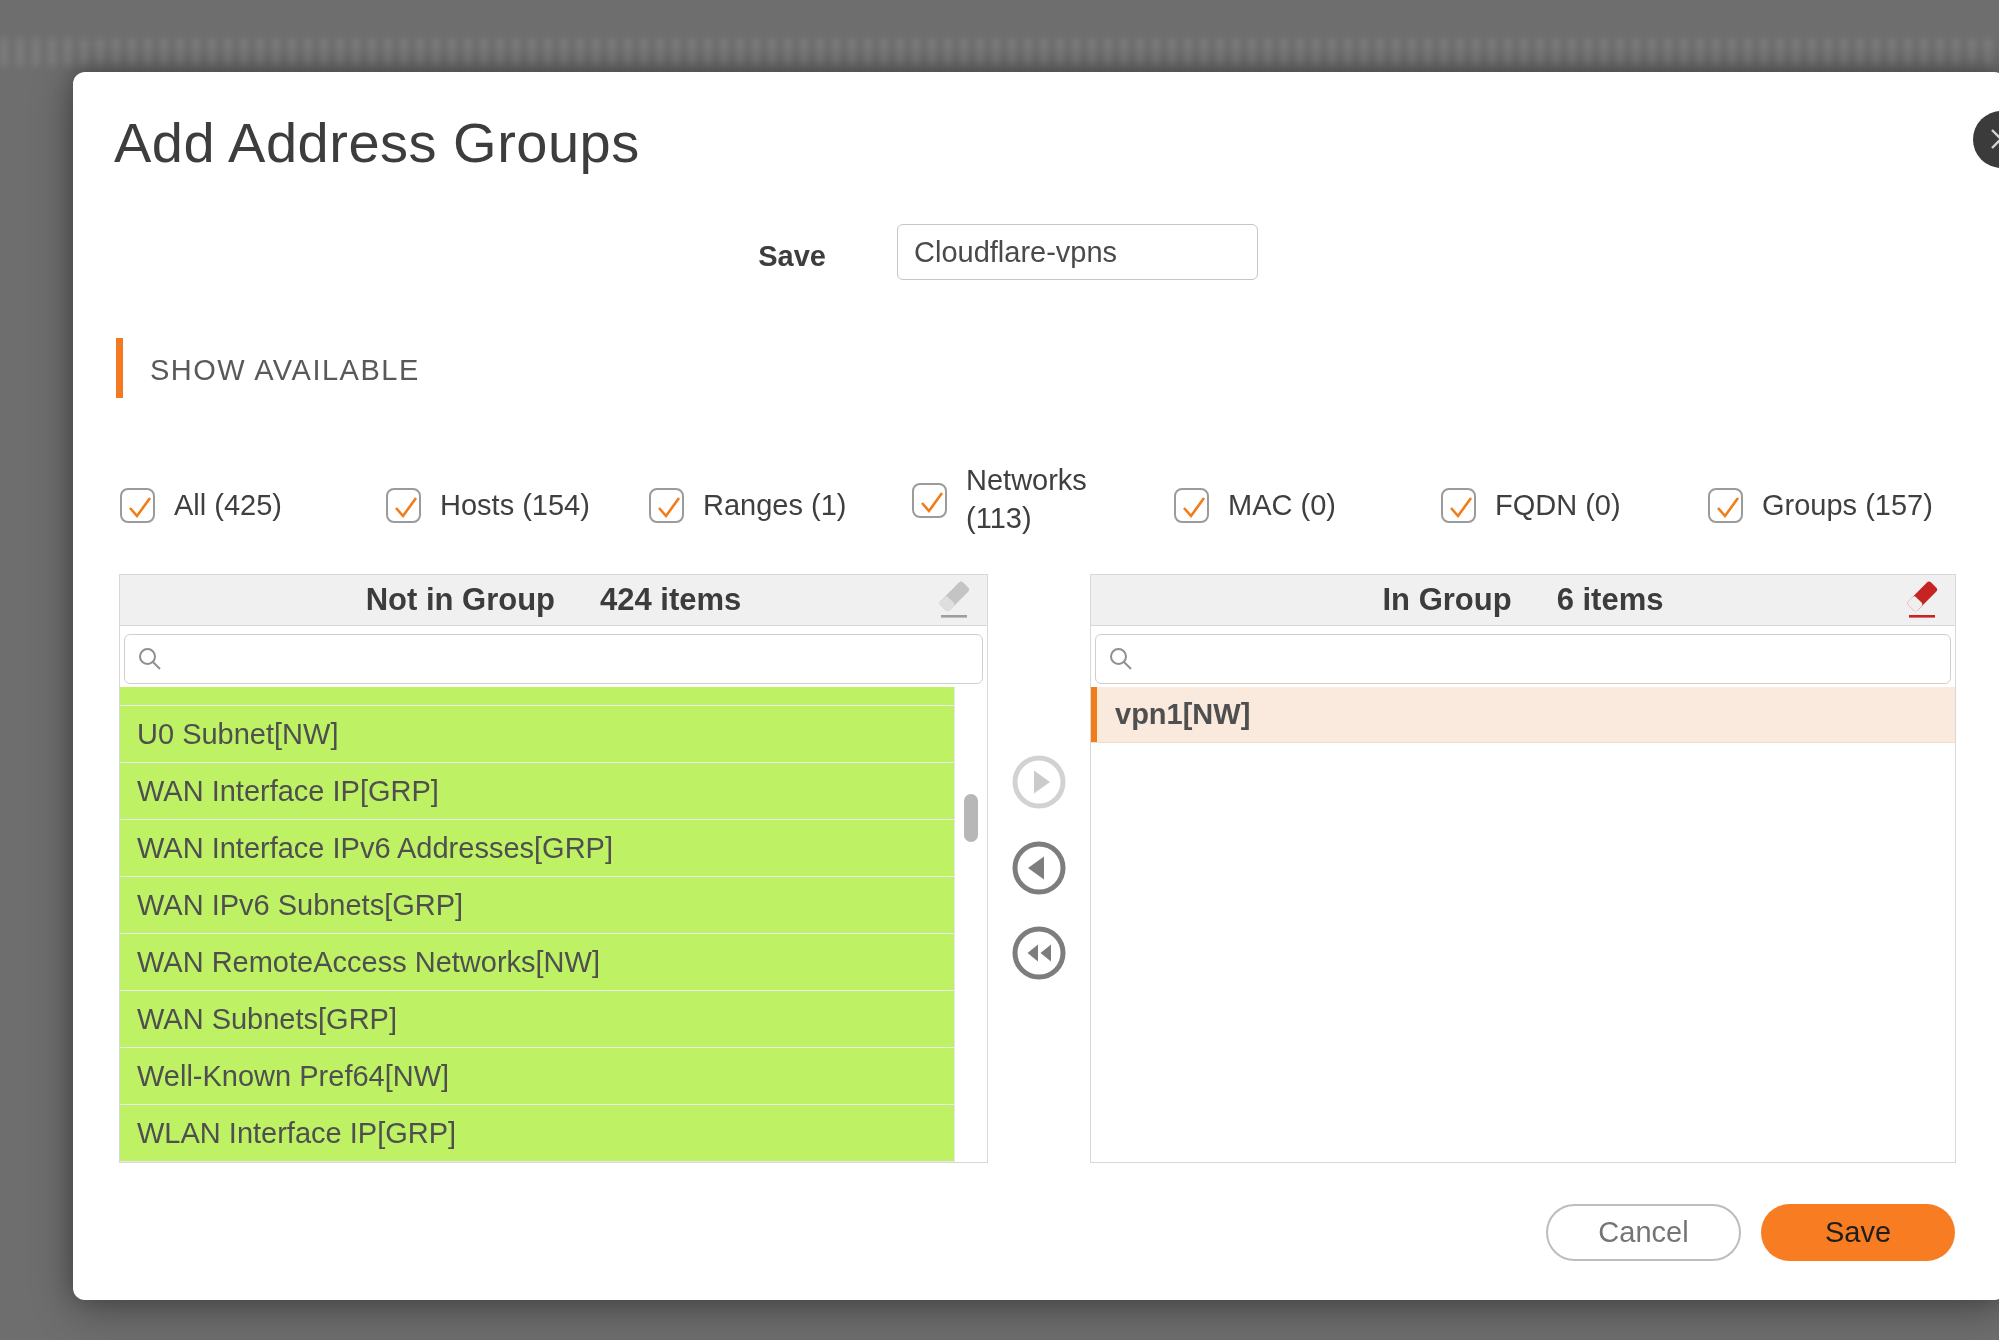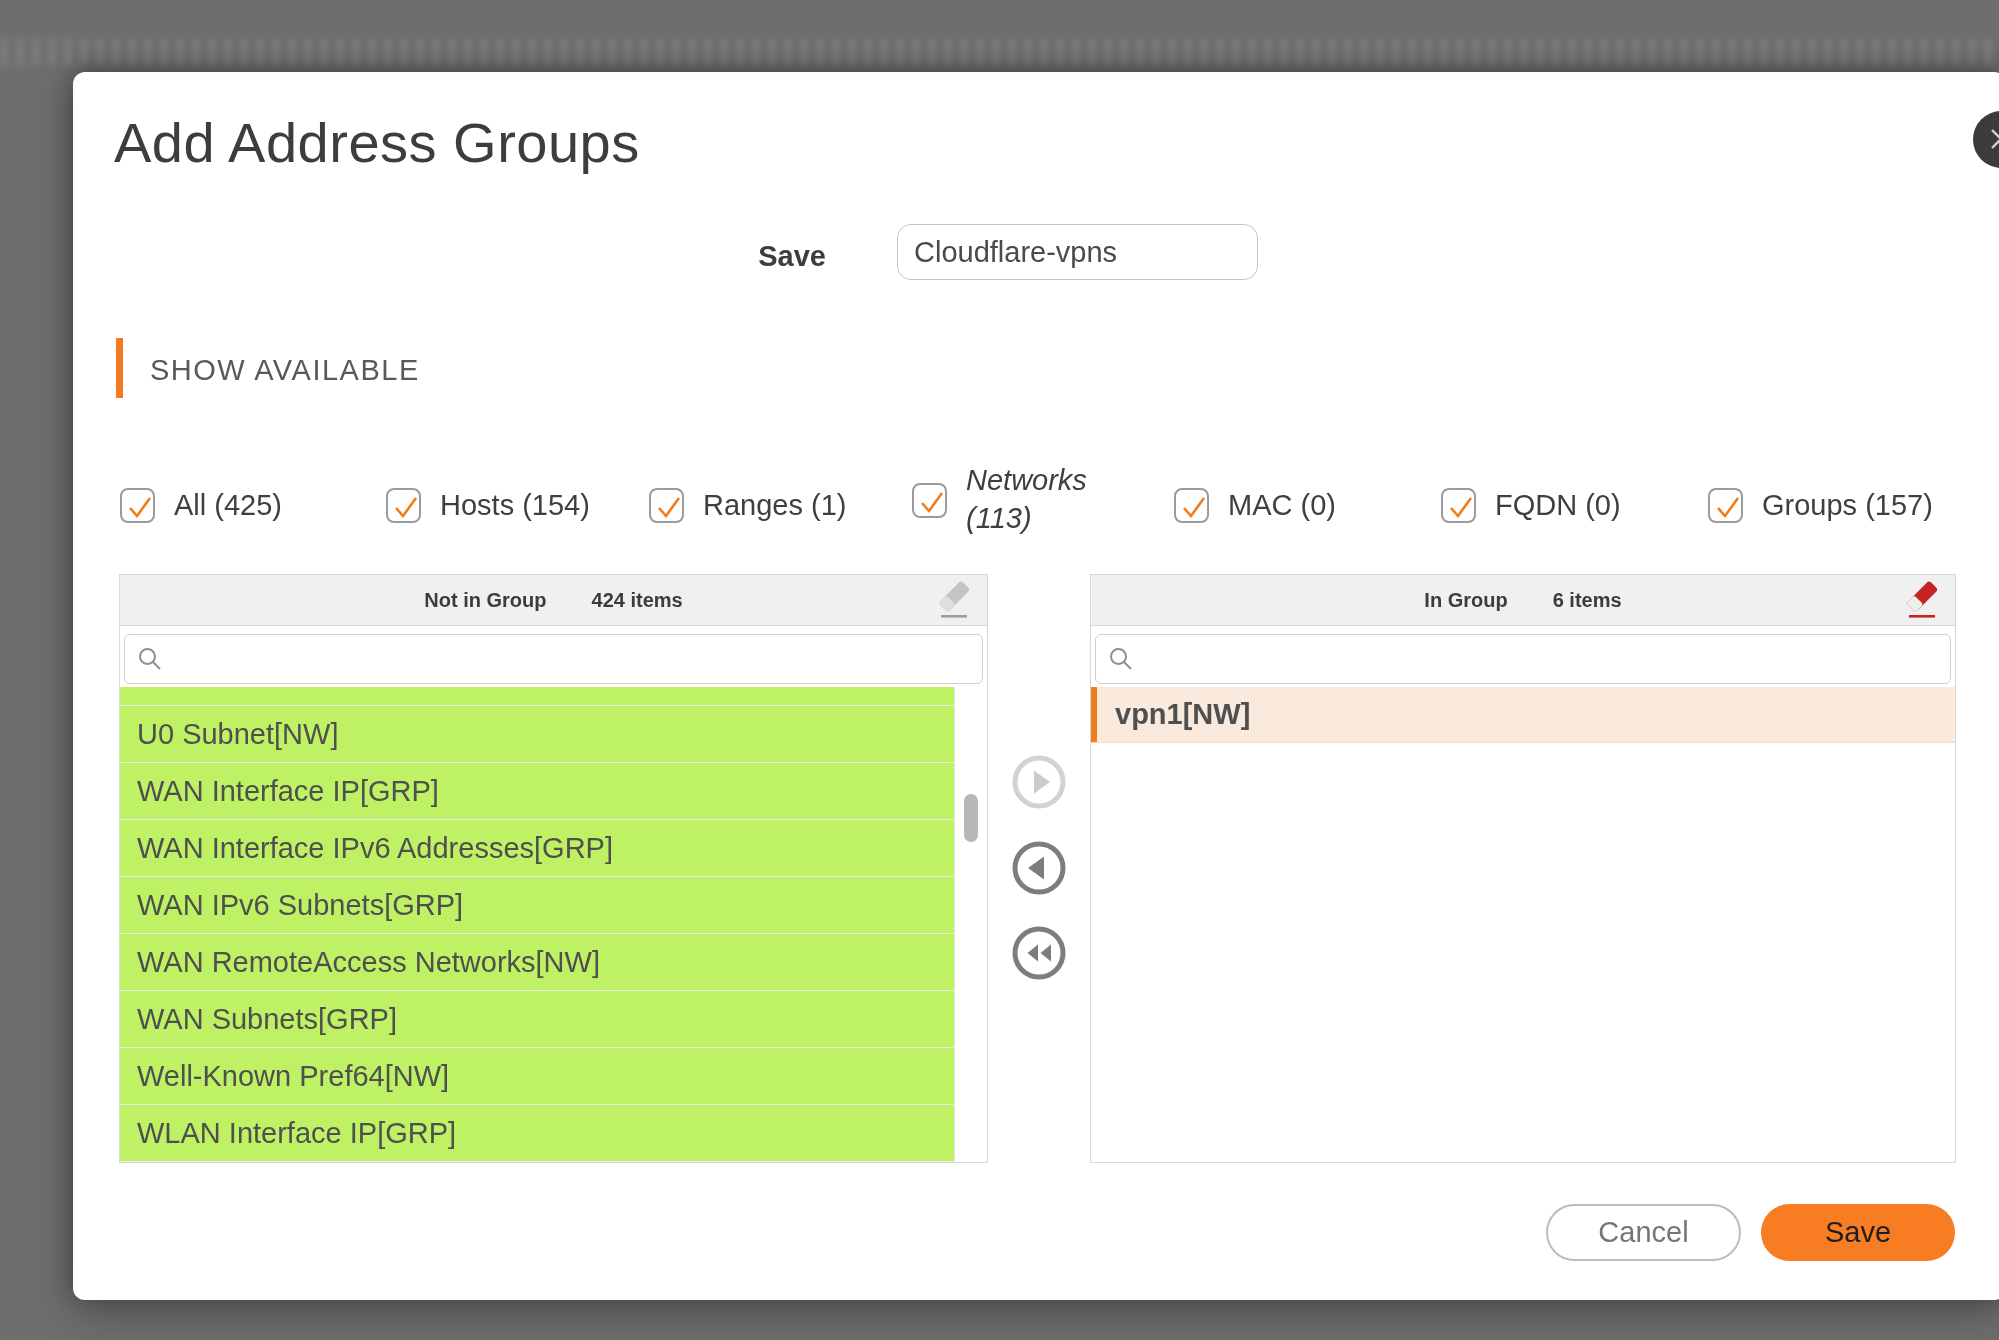--- a/index.html
+++ b/index.html
@@ -34,21 +34,21 @@
     width:57px; height:57px; border-radius:50%; background:#3b3b3b;
     display:flex; align-items:center; justify-content:center;
   }
   
   .name-label{
     position:absolute; left:500px; top:168px; width:253px; text-align:right;
     font-size:29px; font-weight:bold; color:#3d3d3d;
   }
   .name-input{
     position:absolute; left:824px; top:152px; width:361px; height:56px;
-    border:1px solid #c6c6c6; border-radius:14px; padding:0 16px;
+    border:1px solid #c6c6c6; border-radius:6px; padding:0 16px;
     font-size:29px; color:#4a4a4a; font-family:"Liberation Sans","DejaVu Sans",sans-serif;
     outline:none; background:#fff;
   }
   
   .section-bar{
     position:absolute; left:43px; top:266px; width:7px; height:60px; background:#f47920;
   }
   .section-label{
     position:absolute; left:77px; top:282px;
     font-size:29px; color:#595959; letter-spacing:1.5px;
@@ -62,33 +62,33 @@
   .filter:nth-child(4){left:839px; top:-6px; height:80px;}
   .filter:nth-child(5){left:1101px}
   .filter:nth-child(6){left:1368px}
   .filter:nth-child(7){left:1635px}
   .cb{
     width:35px; height:35px; border:2px solid #9b9b9b; border-radius:8px;
     background:#fff; position:relative; flex:0 0 auto; cursor:pointer;
   }
   .cb svg{ position:absolute; left:2px; top:2px; }
   .cb-label{ font-size:29px; color:#3f3f3f; white-space:nowrap; }
-  .filter:nth-child(4) .cb-label{ white-space:normal; max-width:160px; line-height:1.3;font-style:italic; }
+  .filter:nth-child(4) .cb-label{ white-space:normal; max-width:160px; line-height:1.3; }
   
   .panel{
     position:absolute; top:502px; height:589px;
     border:1px solid #d8d8d8; background:#fff;
   }
   .panel.left{ left:46px;  width:869px; }
   .panel.right{ left:1017px; width:866px; }
   .panel-header{
     position:relative; height:51px; background:#f0f0f0; border-bottom:1px solid #d8d8d8;
     display:flex; align-items:center; justify-content:center; gap:45px;
   }
-  .panel-title, .panel-count{ font-size:20px; font-weight:bold; color:#3c3c3c; }
+  .panel-title, .panel-count{ font-size:31px; font-weight:bold; color:#3c3c3c; }
   .eraser-btn{
     position:absolute; right:12px; top:4px; width:42px; height:44px; cursor:pointer;
     display:flex; align-items:center; justify-content:center;
   }
   .search-box{
     position:absolute; left:4px; right:4px; top:59px; height:50px;
     border:1px solid #cfcfcf; border-radius:6px; background:#fff;
     display:flex; align-items:center; padding:0 12px; gap:10px;
   }
   .search-input{

